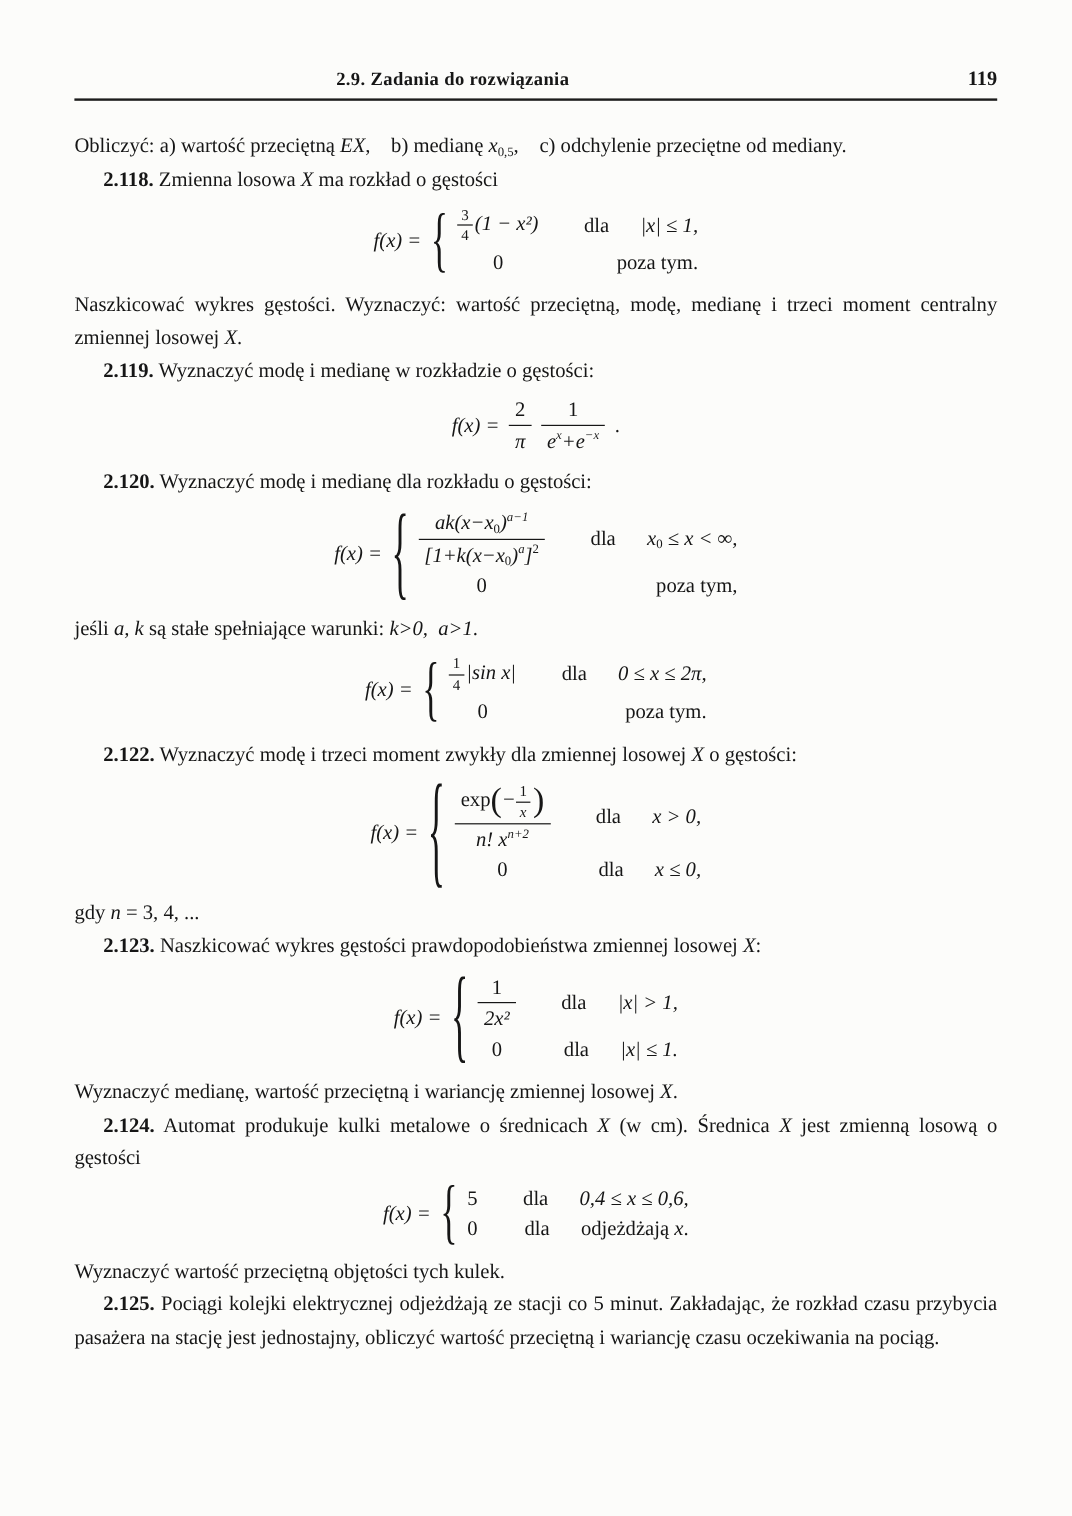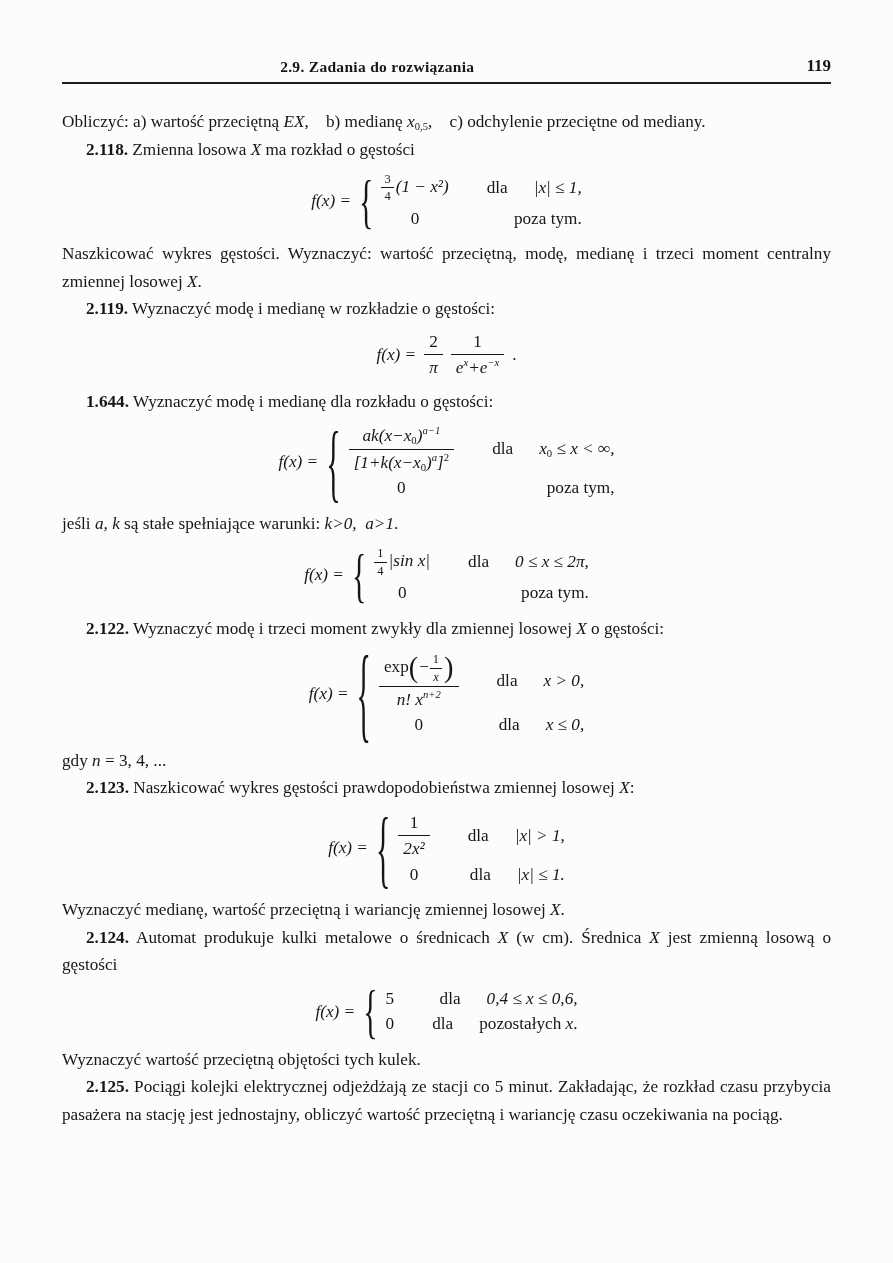--- a/index.html
+++ b/index.html
@@ -106,21 +106,21 @@
             <span class="fd mi">π</span>
           </span>
         <span class="frac">
             <span class="fn">1</span>
             <span class="fd"><span class="mi">e</span><sup class="mi">x</sup><span class="mi">+e</span><sup class="mi">−x</sup></span>
           </span>
         <span>.</span>
       </span>
     </div>
 
-    <p class="indent"><b class="num">1.644.</b><span> Wyznaczyć modę i medianę dla rozkładu o gęstości:</span></p>
+    <p class="indent"><b class="num">2.120.</b><span> Wyznaczyć modę i medianę dla rozkładu o gęstości:</span></p>
 
     <div class="formula">
       <span class="fwrap">
         <span class="mi">f(x) =</span>
         <span class="brace b25">{</span>
         <span class="rows">
           <span class="crow">
             <span class="cexpr">
               <span class="frac">
                 <span class="fn"><span class="mi">ak(x−x</span><sub>0</sub><span class="mi">)</span><sup class="mi">a−1</sup></span>
@@ -210,21 +210,21 @@
       <span class="fwrap">
         <span class="mi">f(x) =</span>
         <span class="brace b2">{</span>
         <span class="rows">
           <span class="crow">
             <span class="cexpr"><span>5</span></span>
             <span class="ccond"><span class="dla">dla</span><span class="mi">0,4 ≤ x ≤ 0,6,</span></span>
           </span>
           <span class="crow">
             <span class="cexpr"><span>0</span></span>
-            <span class="ccond"><span class="dla">dla</span><span>pozostałych </span><span class="mi">x</span><span>.</span></span>
+            <span class="ccond"><span class="dla">dla</span><span>odjeżdżają </span><span class="mi">x</span><span>.</span></span>
           </span>
         </span>
       </span>
     </div>
 
     <p><span>Wyznaczyć wartość przeciętną objętości tych kulek.</span></p>
 
     <p class="indent"><b class="num">2.125.</b><span> Pociągi kolejki elektrycznej odjeżdżają ze stacji co 5 minut. Zakładając, że rozkład czasu przybycia pasażera na stację jest jednostajny, obliczyć wartość przeciętną i wariancję czasu oczekiwania na pociąg.</span></p>
 
   </div>

